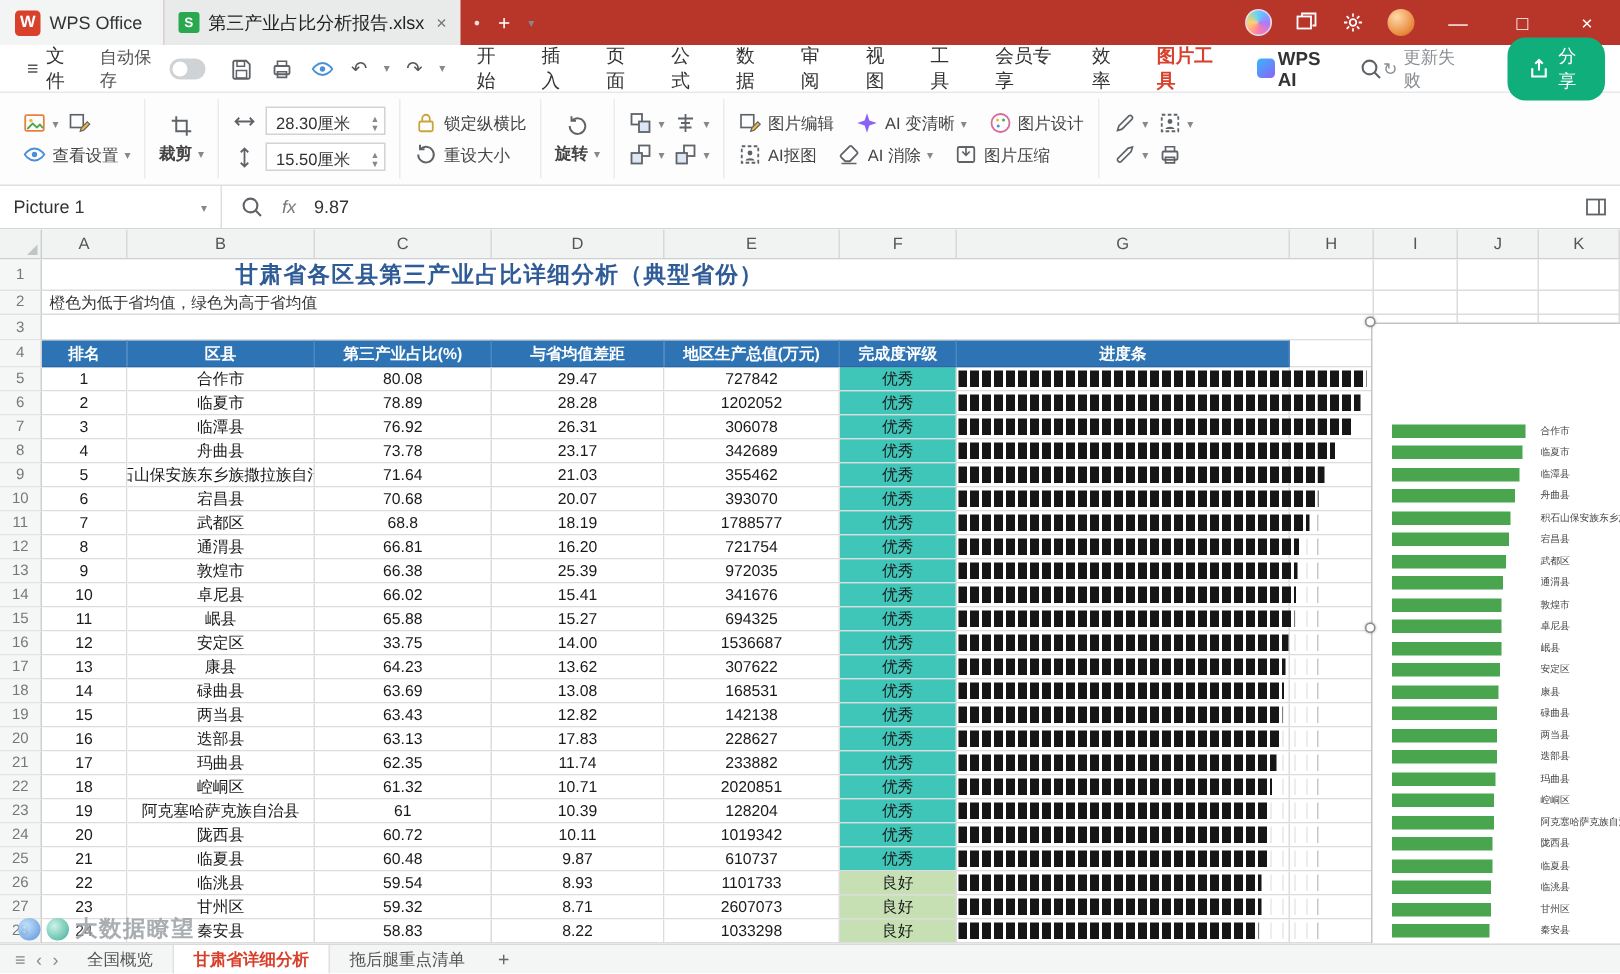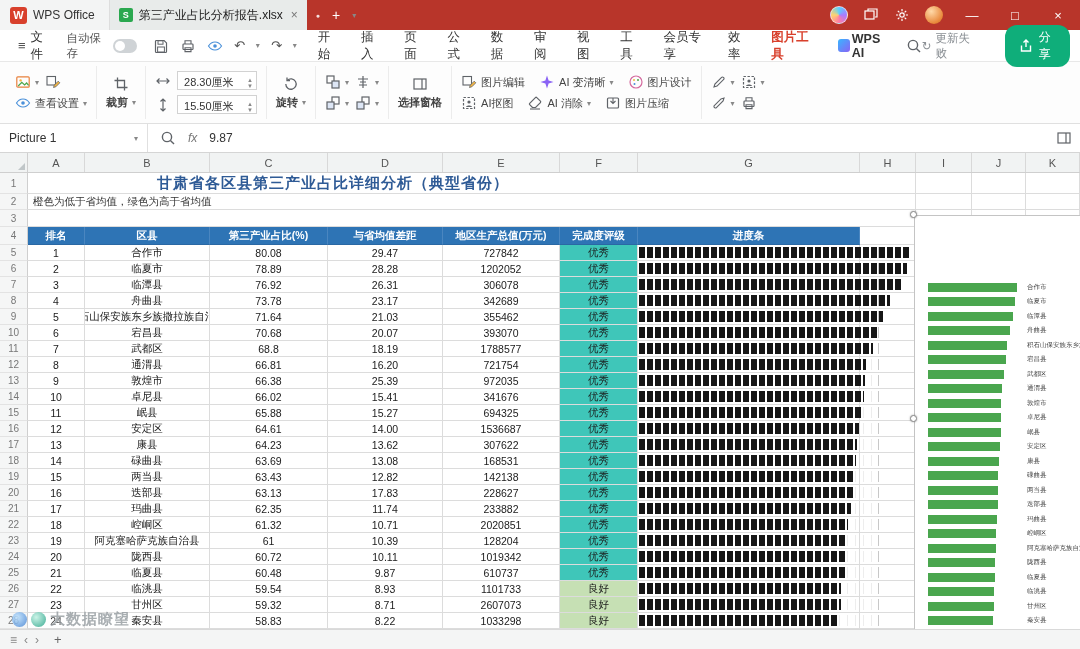--- a/index.html
+++ b/index.html
@@ -357,20 +357,34 @@
             </svg>
         <span class="spin">
           <span>15.50厘米</span>
           <span class="spin-ar">
                 <span>▲</span>
                 <span>▼</span>
               </span>
         </span>
       </div>
     </div>
+    <div class="rgroup">
+      <div class="rrow tbtn">
+        <svg class="ic16" width="14" height="14">
+              <use href="#i-lock"></use>
+            </svg>
+        <span>锁定纵横比</span>
+      </div>
+      <div class="rrow tbtn">
+        <svg class="ic16" width="14" height="14">
+              <use href="#i-reset"></use>
+            </svg>
+        <span>重设大小</span>
+      </div>
+    </div>
     </div>
 
     <div class="rgroup center">
       <div class="rbtn-stack">
         <svg class="ic16" width="17" height="17">
             <use href="#i-reset"></use>
           </svg>
         <span class="tbtn">
             <span>旋转</span>
             <span class="caret">▾</span>
@@ -402,28 +416,20 @@
           </span>
         <span class="tbtn">
             <svg class="ic16" width="15" height="15" style="transform:rotate(90deg)">
               <use href="#i-layers"></use>
             </svg>
             <span class="caret">▾</span>
           </span>
       </div>
     </div>
 
-    <div class="rgroup center">
-      <div class="rbtn-stack">
-        <svg class="ic16" width="17" height="17">
-            <use href="#i-panel"></use>
-          </svg>
-        <span>选择窗格</span>
-      </div>
-    </div>
 
     <div class="rgroup">
       <div class="rrow" style="gap:14px">
         <span class="tbtn">
             <svg class="ic16" width="15" height="15">
               <use href="#i-editpic"></use>
             </svg>
             <span>图片编辑</span>
           </span>
         <span class="tbtn">
@@ -755,21 +761,21 @@
           </div>
           <div class="cell" style="width: 56px;"></div>
           <div class="cell" style="width: 56px;"></div>
           <div class="cell" style="width: 54px;"></div>
           <div class="cell" style="width: 54px;"></div>
         </div>
         <div class="grid-row" style="height: 16px;">
           <div class="gutter-cell">16</div>
           <div class="cell" style="width: 57px;">12</div>
           <div class="cell" style="width: 125px;">安定区</div>
-          <div class="cell" style="width: 118px;">64.61</div>
+          <div class="cell" style="width: 118px;">33.75</div>
           <div class="cell" style="width: 115px;">14.00</div>
           <div class="cell" style="width: 117px;">1536687</div>
           <div class="cell rating-excellent" style="width: 78px;">优秀</div>
           <div class="cell bar-cell" style="width: 222px;">
             <div class="bar-track"></div>
             <div class="bar-fill" style="width: 219.7px;"></div>
           </div>
           <div class="cell" style="width: 56px;"></div>
           <div class="cell" style="width: 56px;"></div>
           <div class="cell" style="width: 54px;"></div>
@@ -1132,20 +1138,25 @@
     <span class="handle" style="left:910px;top:58px"></span>
     <span class="handle" style="left:910px;top:262px"></span>
   </div>
 
   <div class="tabsbar">
     <div class="tab-nav">
       <span>≡</span>
       <span>‹</span>
       <span>›</span>
     </div>
+    <div style="display:flex;height:100%">
+        <div class="sheet-tab">全国概览</div>
+        <div class="sheet-tab active">甘肃省详细分析</div>
+        <div class="sheet-tab">拖后腿重点清单</div>
+      </div>
     <span class="add-tab">+</span>
   </div>
 
   <div class="watermark">
     <span class="wm-c1"></span>
     <span class="wm-c2"></span>
     <span class="wm-text">大数据瞭望</span>
   </div>
 
 </div>

